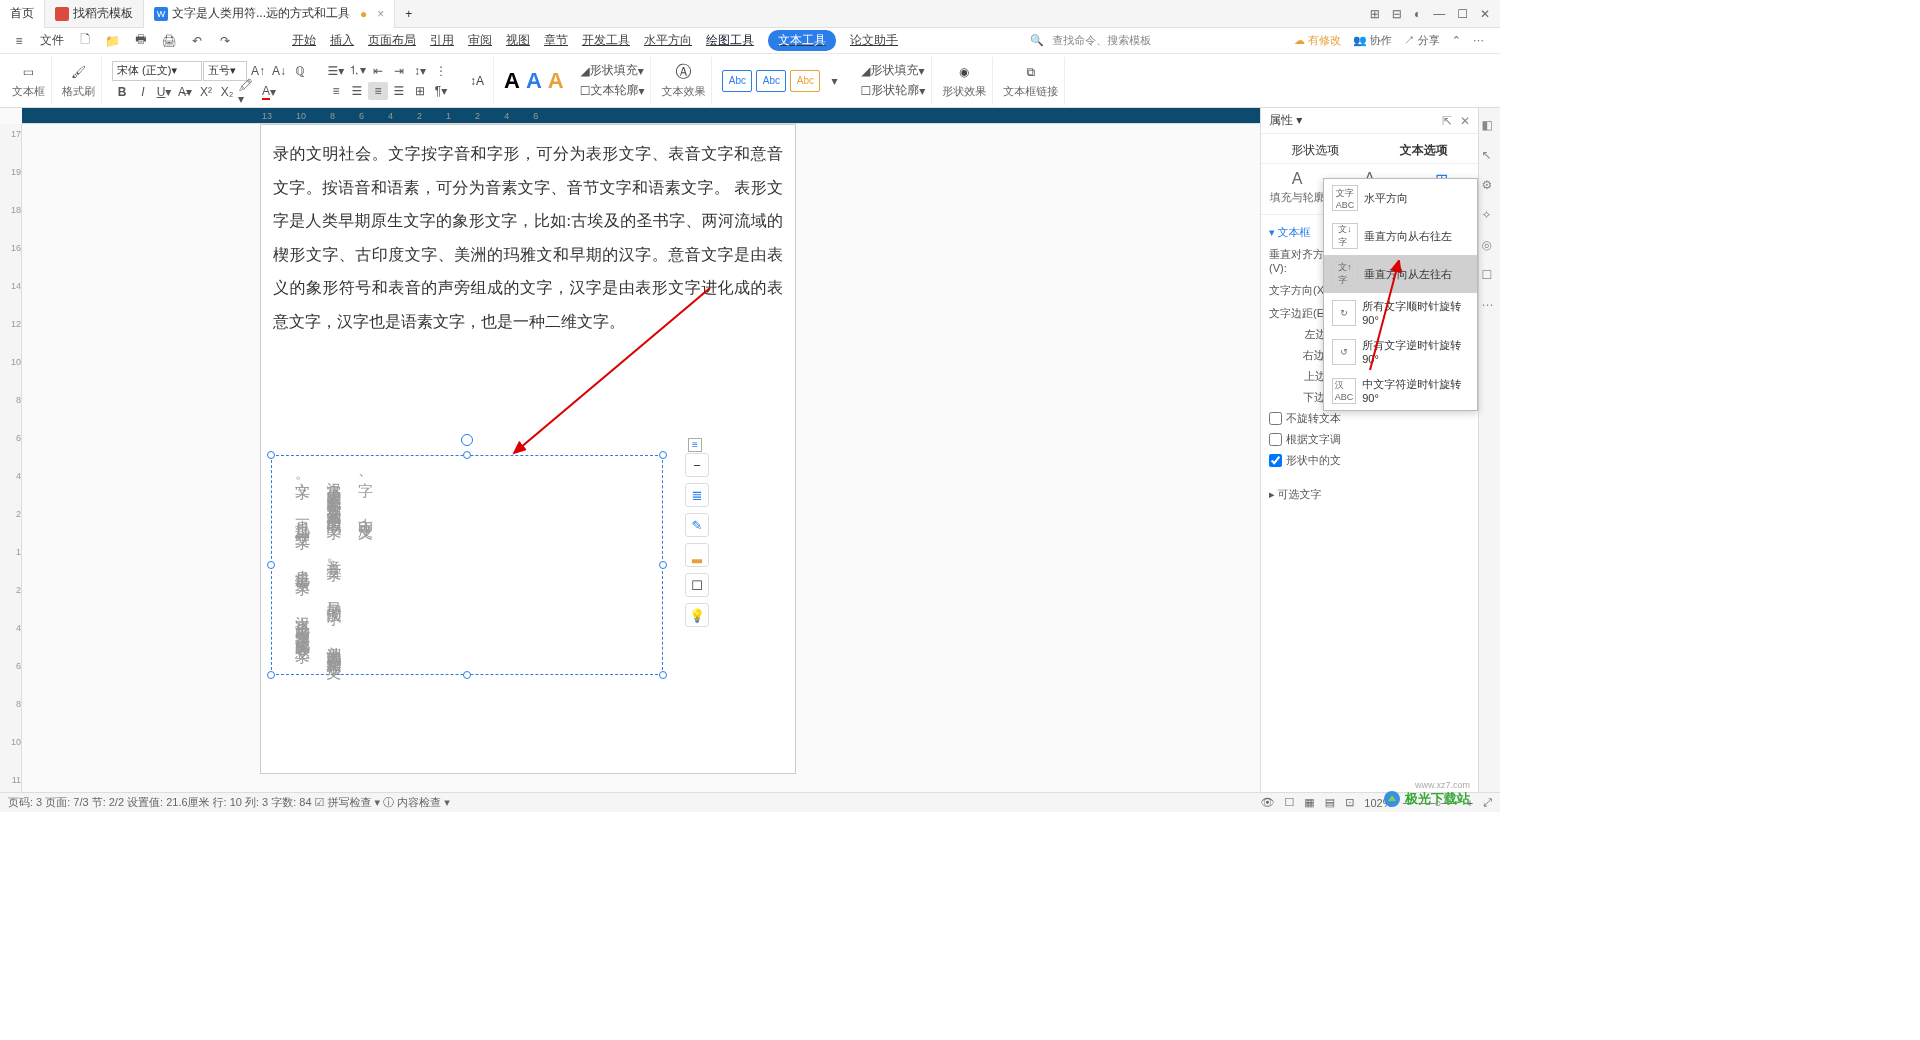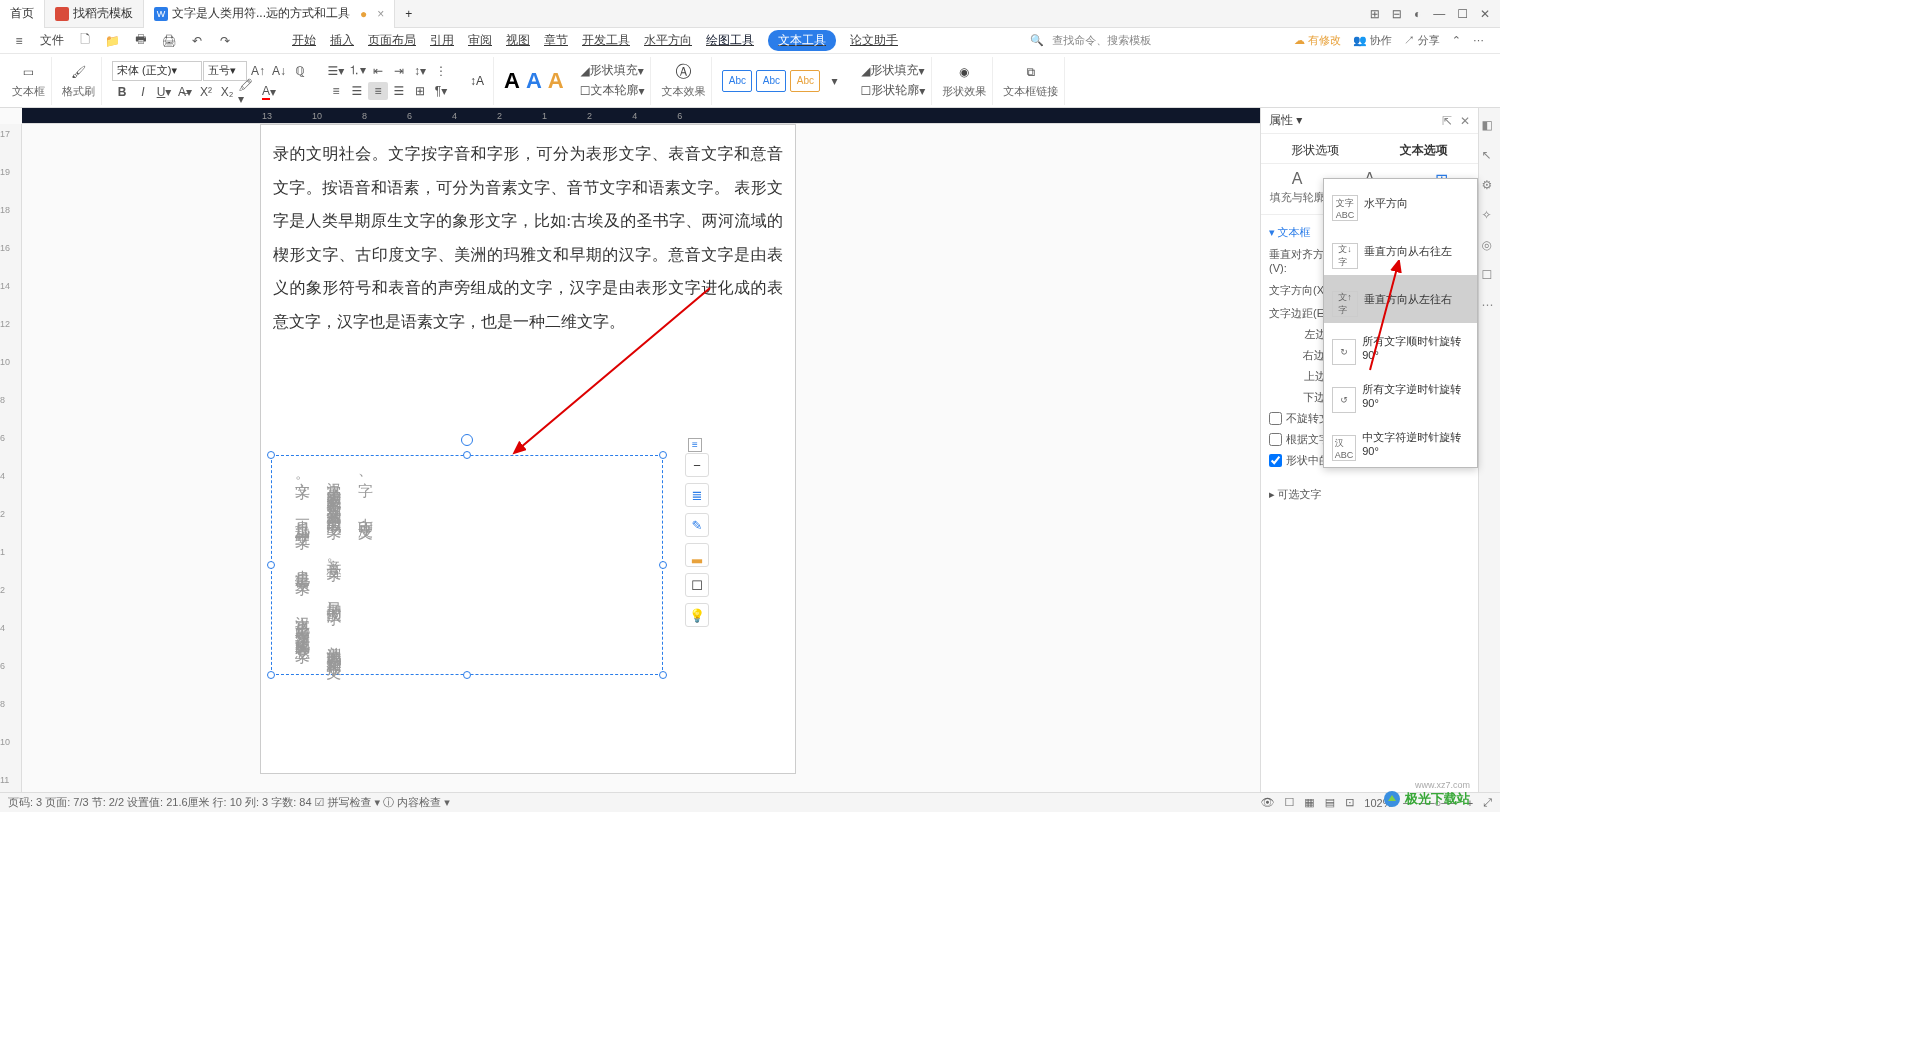--- a/index.html
+++ b/index.html
@@ -20,22 +20,22 @@
 .search-area { margin-left:auto; display:flex; align-items:center; gap:8px; padding-right:10px; font-size:11px; color:#888; }
 .ribbon { height:54px; display:flex; align-items:center; padding:0 6px; border-bottom:1px solid #dcdcdc; gap:4px; }
 .rgroup { display:flex; flex-direction:column; align-items:center; padding:0 6px; border-right:1px solid #eee; height:48px; justify-content:center; gap:2px; }
 .rgroup.noborder { border-right:none; }
 .ricon { width:20px; height:20px; display:flex; align-items:center; justify-content:center; color:#444; }
 .rlabel { font-size:11px; color:#666; }
 .font-combo { height:20px; border:1px solid #ccc; font-size:11px; padding:0 4px; display:flex; align-items:center; background:#fff; }
 .small-btn { width:20px; height:18px; display:flex; align-items:center; justify-content:center; color:#555; cursor:pointer; border-radius:2px; font-size:12px; }
 .small-row { display:flex; gap:1px; align-items:center; }
 .content-area { position:absolute; top:108px; left:0; right:240px; bottom:20px; background:#fafafa; overflow:hidden; }
-.ruler-h { position:absolute; top:0; left:22px; right:0; height:16px; background:#0f172a; border-bottom:1px solid #ddd; font-size:9px; color:#999; display:flex; align-items:center; padding-left:240px; gap:40px; }
-.ruler-v { position:absolute; top:16px; left:0; width:22px; bottom:0; background:#f5f5f5; border-right:1px solid #ddd; font-size:9px; color:#999; display:flex; flex-direction:column; align-items:flex-start; padding-top:5px; gap:28px; }
+.ruler-h { position:absolute; top:0; left:22px; right:0; height:16px; background:#0c4a6e; border-bottom:1px solid #ddd; font-size:9px; color:#999; display:flex; align-items:center; padding-left:240px; gap:24px; }
+.ruler-v { position:absolute; top:16px; left:0; width:22px; bottom:0; background:#f5f5f5; border-right:1px solid #ddd; font-size:9px; color:#999; display:flex; flex-direction:column; align-items:flex-end; padding-top:5px; gap:28px; }
 .page { position:absolute; left:260px; top:16px; width:536px; background:#fff; border:1px solid #ccc; padding:12px; height:650px; }
 .body-text { font-family:SimSun,"宋体",serif; font-size:16px; line-height:2.1; color:#333; text-align:justify; }
 .text-box { position:absolute; top:330px; left:10px; width:392px; height:220px; border:1px dashed #2b7de9; }
 .handle { position:absolute; width:8px; height:8px; border:1px solid #2b7de9; background:#fff; border-radius:50%; }
 .h-tl{top:-5px;left:-5px}.h-tr{top:-5px;right:-5px}.h-bl{bottom:-5px;left:-5px}.h-br{bottom:-5px;right:-5px}.h-t{top:-5px;left:50%;margin-left:-4px}.h-b{bottom:-5px;left:50%;margin-left:-4px}.h-l{left:-5px;top:50%;margin-top:-4px}.h-r{right:-5px;top:50%;margin-top:-4px}
 .rotate-handle { position:absolute; top:-22px; left:50%; margin-left:-6px; width:12px; height:12px; border:1px solid #2b7de9; border-radius:50%; background:#fff; }
 .v-text { writing-mode:vertical-lr; font-family:SimSun,serif; font-size:15px; line-height:2.1; color:#999; padding:14px; height:100%; text-align:left; letter-spacing:2px; }
 .float-toolbar { position:absolute; top:345px; left:685px; display:flex; flex-direction:column; gap:6px; }
 .ft-btn { width:24px; height:24px; border:1px solid #ddd; background:#fff; border-radius:3px; display:flex; align-items:center; justify-content:center; font-size:13px; cursor:pointer; }
 .arrow { position:absolute; top:170px; left:500px; pointer-events:none; }
@@ -49,21 +49,21 @@
 .prop-subtab .sub-icon { font-size:16px; display:block; margin-bottom:2px; color:#666; }
 .prop-subtab.active .sub-icon { color:#2b7de9; }
 .prop-section { padding:6px 8px; }
 .prop-row { display:flex; align-items:center; padding:3px 0; font-size:11px; color:#555; gap:4px; }
 .prop-row label { width:82px; }
 .prop-select { flex:1; height:20px; border:1px solid #ccc; padding:0 4px; font-size:11px; display:flex; align-items:center; justify-content:space-between; background:#fff; }
 .collapse { color:#2b7de9; font-size:11px; padding:4px 0; cursor:pointer; }
 .dropdown { position:absolute; top:178px; right:22px; width:155px; background:#fff; border:1px solid #bbb; box-shadow:0 2px 8px rgba(0,0,0,0.2); z-index:100; }
 .dd-item { display:flex; align-items:center; padding:6px 8px; font-size:11px; color:#333; cursor:pointer; gap:6px; }
 .dd-item.selected { background:#d0d0d0; }
-.dd-icon { width:26px; height:26px; border:1px solid #ccc; display:flex; align-items:center; justify-content:center; font-size:9px; color:#666; flex-direction:column;margin-top:10px; }
+.dd-icon { width:26px; height:26px; border:1px solid #ccc; display:flex; align-items:center; justify-content:center; font-size:9px; color:#666; flex-direction:column; }
 .right-rail { position:absolute; top:108px; right:0; width:22px; bottom:20px; background:#f5f5f5; border-left:1px solid #ddd; display:flex; flex-direction:column; align-items:center; gap:14px; padding-top:10px; }
 .rail-icon { width:16px; height:16px; color:#888; cursor:pointer; }
 .status-bar { position:absolute; bottom:0; left:0; right:0; height:20px; background:#f5f5f5; border-top:1px solid #ddd; display:flex; align-items:center; font-size:11px; color:#666; padding:0 8px; gap:3px; }
 .status-right { margin-left:auto; display:flex; gap:10px; align-items:center; }
 .arrow2 { position:absolute; pointer-events:none; z-index:101; }
 .wordart { font-size:22px; font-weight:bold; }
 .abc-box { display:inline-flex; width:30px; height:22px; border:1px solid; align-items:center; justify-content:center; font-size:10px; border-radius:2px; }
 .watermark { position:absolute; bottom:4px; right:30px; font-size:13px; color:#38a838; font-weight:bold; z-index:200; display:flex; align-items:center; gap:4px; }
 .top-right-links { margin-left:auto; display:flex; gap:12px; font-size:11px; color:#666; align-items:center; padding-right:8px; }
 .cloud { color:#e8a23c; }

